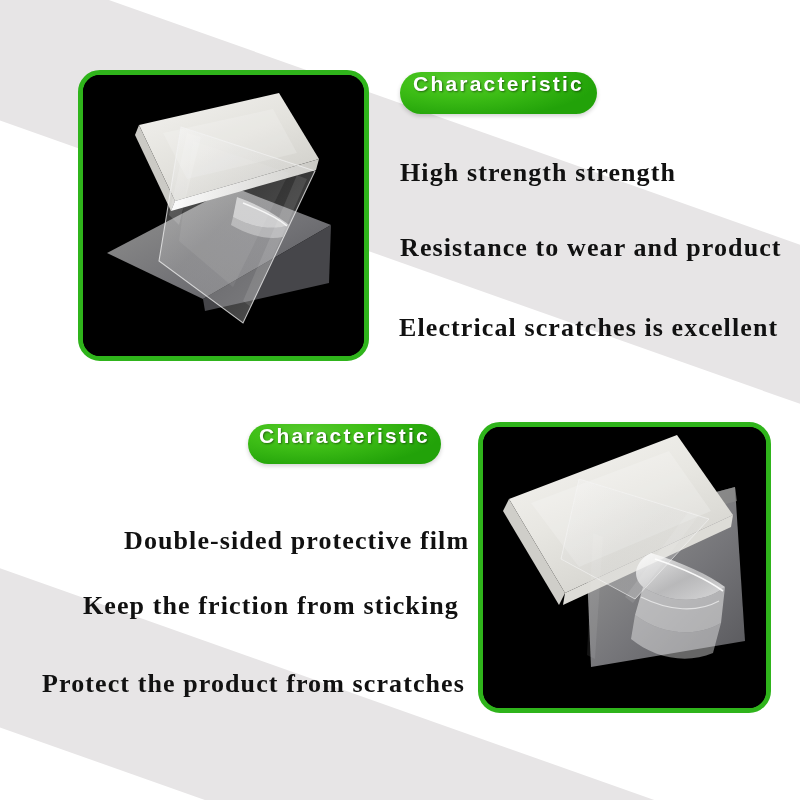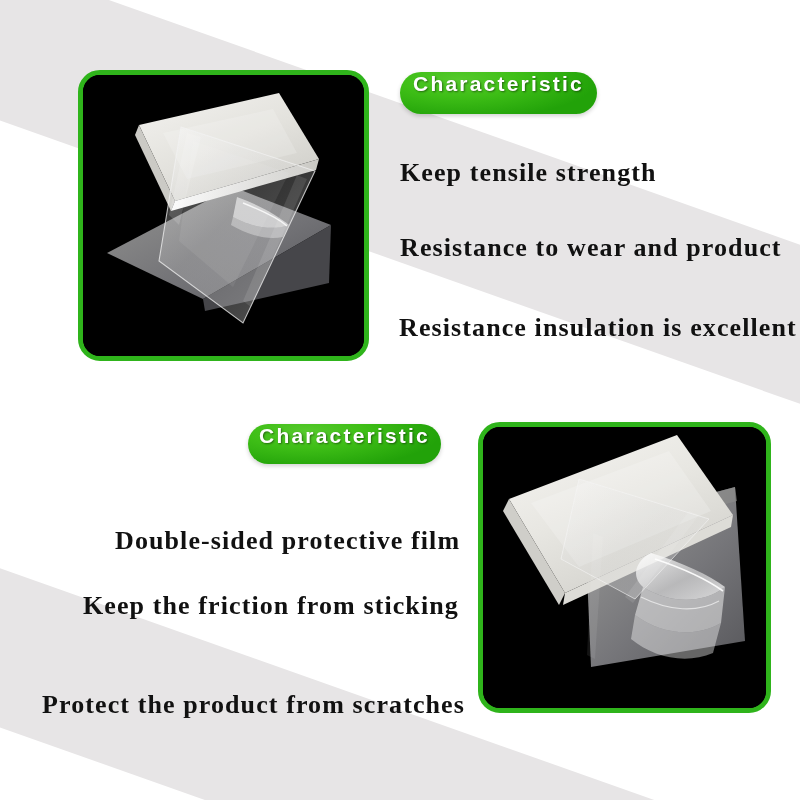--- a/index.html
+++ b/index.html
@@ -60,23 +60,23 @@
     color:#111111;
     font-family:"Liberation Serif", serif;
     font-weight:bold;
     font-size:26px;
     letter-spacing:1.1px;
     white-space:nowrap;
   }
   #feat-0{left:400px;top:158px;}
   #feat-1{left:400px;top:233px;}
   #feat-2{left:399px;top:313px;}
-  #feat-3{left:115px;top:526px;}
+  #feat-3{left:124px;top:526px;}
   #feat-4{left:83px;top:591px;}
-  #feat-5{left:42px;top:669px;margin-top:21px;}
+  #feat-5{left:42px;top:669px;}
 </style>
 </head>
 <body>
 
 <div id="stage">
 
   <div class="band" id="band-top"></div>
   <div class="band" id="band-bottom"></div>
 
   <div class="photo-panel" id="panel-top">
@@ -174,20 +174,20 @@
   </div>
 
   <div class="badge" id="badge-top">
     <span>Characteristic</span>
   </div>
 
   <div class="badge" id="badge-bottom">
     <span>Characteristic</span>
   </div>
 
-  <div class="feature" id="feat-0">Keep tensile strength</div>
+  <div class="feature" id="feat-0">High strength strength</div>
   <div class="feature" id="feat-1">Resistance to wear and product</div>
-  <div class="feature" id="feat-2">Resistance insulation is excellent</div>
+  <div class="feature" id="feat-2">Electrical scratches is excellent</div>
   <div class="feature" id="feat-3">Double-sided protective film</div>
   <div class="feature" id="feat-4">Keep the friction from sticking</div>
   <div class="feature" id="feat-5">Protect the product from scratches</div>
 
 </div>
 
 </body></html>

